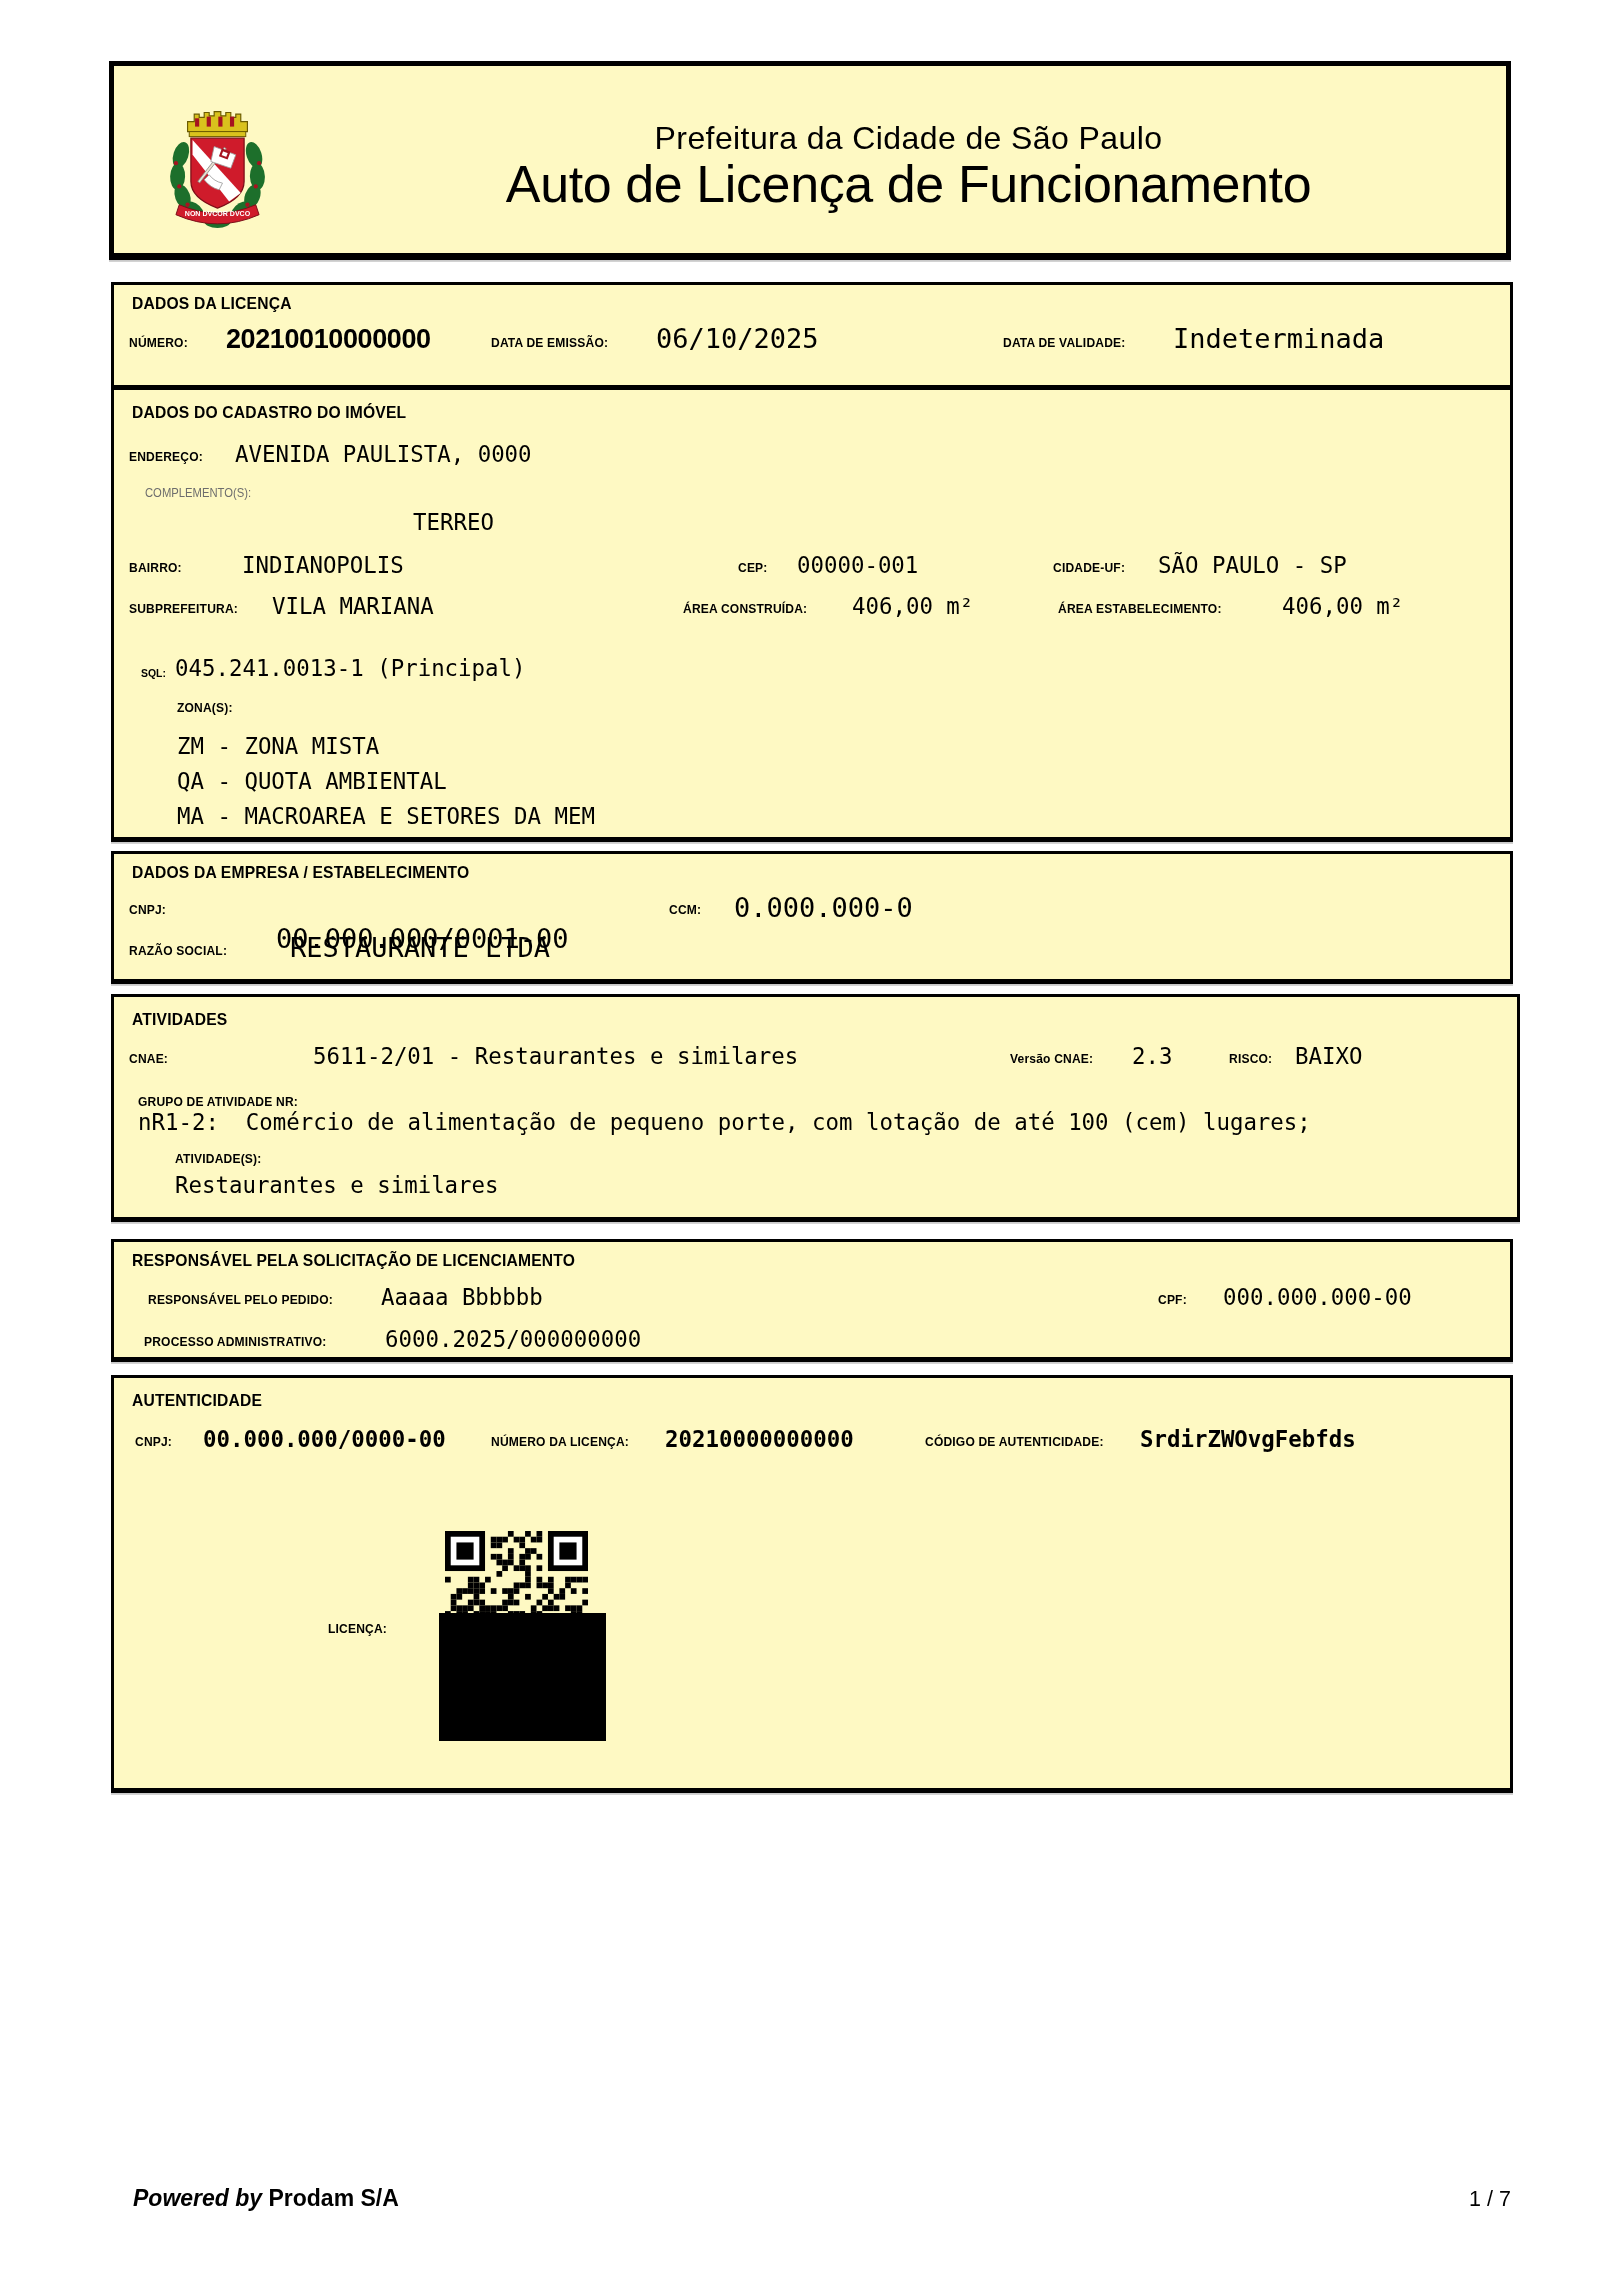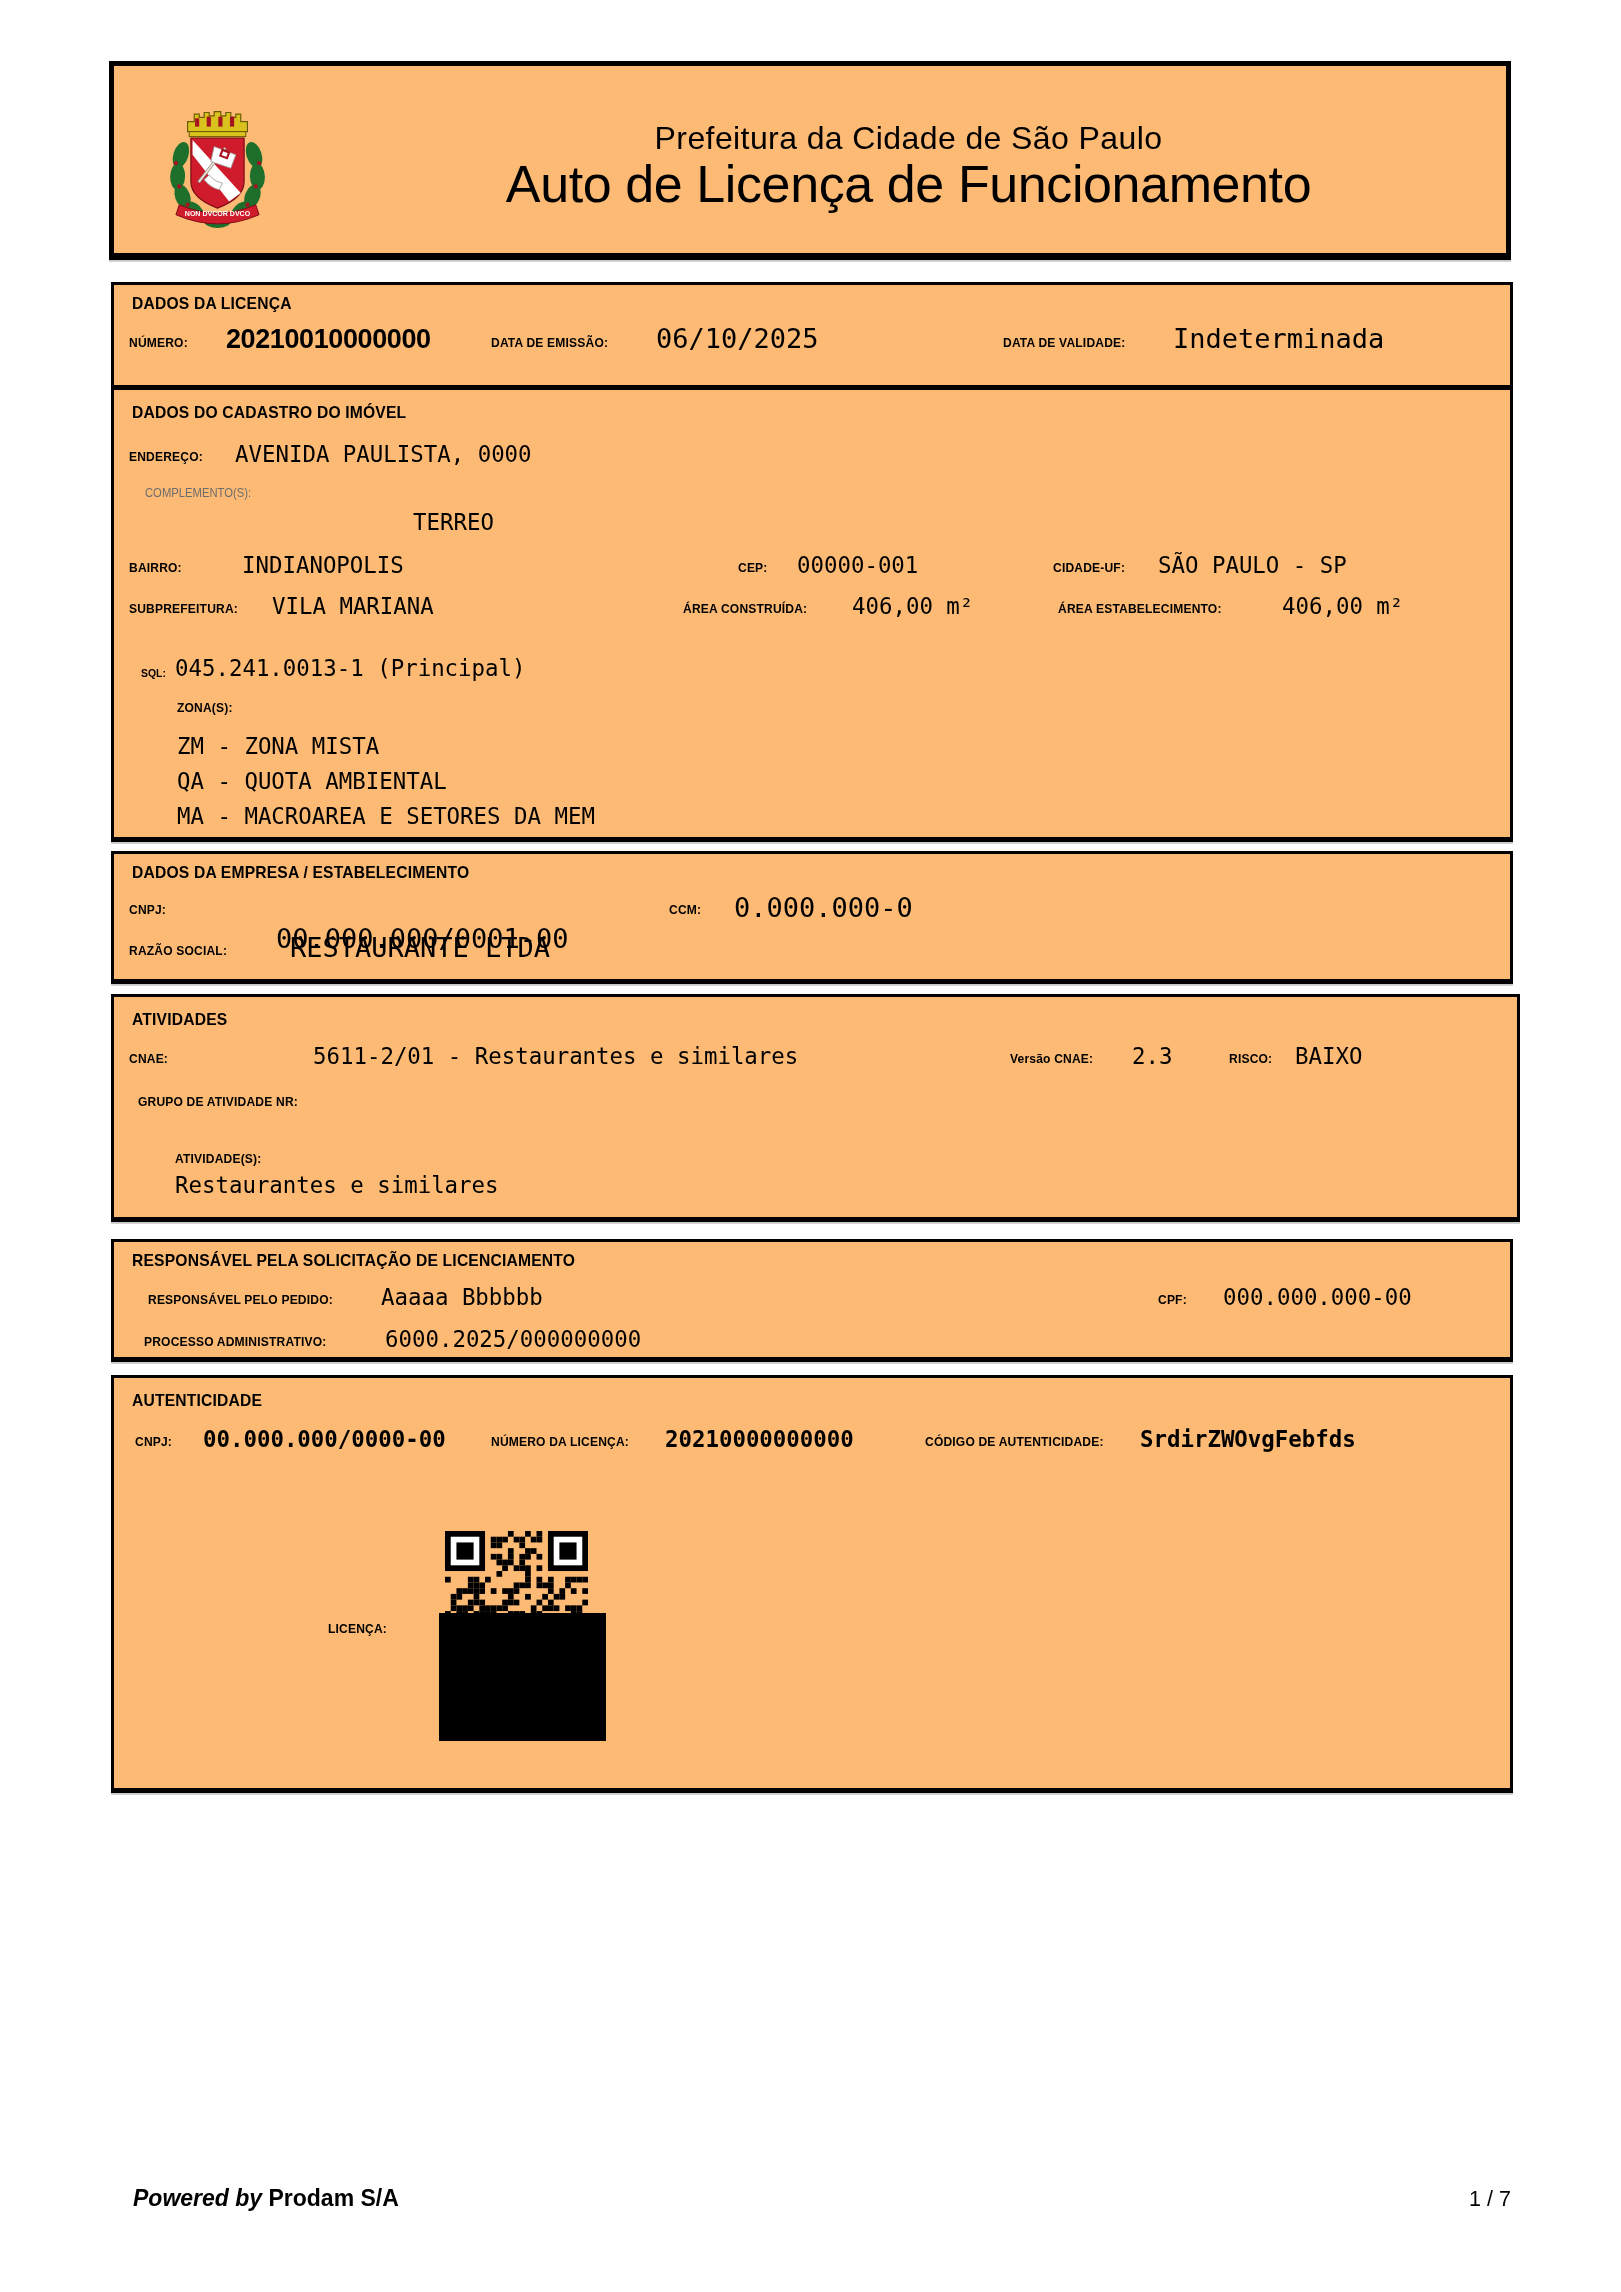--- a/index.html
+++ b/index.html
@@ -1,18 +1,18 @@
 <!DOCTYPE html>
 <html style="font-size:14.3px"><head>
 <meta charset="utf-8">
 <style>
   html,body{margin:0;padding:0;background:#ffffff;}
   #page{position:relative;width:1621px;height:2293px;background:#ffffff;overflow:hidden;
         font-family:"Liberation Sans",sans-serif;color:#000;}
-  .box{position:absolute;background:#fdba74;border:3.6px solid #000;border-bottom-width:5.4px;
+  .box{position:absolute;background:#fef9c3;border:3.6px solid #000;border-bottom-width:5.4px;
        box-shadow:0 1.8px 0 #c9c9c9;box-sizing:border-box;}
   #header-box{border-width:5.4px;border-bottom-width:7.2px;}
   .sec-title{position:absolute;font-weight:bold;font-size:17px;white-space:nowrap;
              transform:scaleX(0.92);transform-origin:0 0;letter-spacing:0.2px;}
   .lbl{position:absolute;font-weight:bold;font-size:13.4px;white-space:nowrap;
        transform:scaleX(0.9);transform-origin:0 0;letter-spacing:0.2px;}
   .lbl-sm{position:absolute;font-weight:bold;font-size:11.6px;white-space:nowrap;
        transform:scaleX(0.9);transform-origin:0 0;}
   .lbl-light{position:absolute;font-weight:normal;font-size:12.5px;color:#6d6d6d;white-space:nowrap;
        transform:scaleX(0.9);transform-origin:0 0;}
@@ -146,20 +146,21 @@
 
   <div class="box" style="left:111px;top:994px;width:1409px;height:228px;">
     <div class="sec-title" style="left:18px;top:12.5px;">ATIVIDADES</div>
     <div class="lbl" style="left:15px;top:54px;">CNAE:</div>
     <div class="val" style="left:199px;top:47px;">5611-2/01 - Restaurantes e similares</div>
     <div class="lbl" style="left:896px;top:54px;">Versão CNAE:</div>
     <div class="val" style="left:1018px;top:47px;">2.3</div>
     <div class="lbl" style="left:1115px;top:54px;">RISCO:</div>
     <div class="val" style="left:1181px;top:47px;">BAIXO</div>
     <div class="lbl" style="left:24px;top:97px;">GRUPO DE ATIVIDADE NR:</div>
+    <div class="val" style="left:24px;top:113px;">nR1-2:  Comércio de alimentação de pequeno porte, com lotação de até 100 (cem) lugares;</div>
     <div class="lbl" style="left:61px;top:154px;">ATIVIDADE(S):</div>
     <div class="val" style="left:61px;top:176px;">Restaurantes e similares</div>
   </div>
 
   <div class="box" style="left:111px;top:1239px;width:1402px;height:123px;">
     <div class="sec-title" style="left:18px;top:9px;">RESPONSÁVEL PELA SOLICITAÇÃO DE LICENCIAMENTO</div>
     <div class="lbl" style="left:34px;top:50px;">RESPONSÁVEL PELO PEDIDO:</div>
     <div class="val" style="left:267px;top:43px;">Aaaaa Bbbbbb</div>
     <div class="lbl" style="left:1044px;top:50px;">CPF:</div>
     <div class="val" style="left:1109px;top:43px;">000.000.000-00</div>

